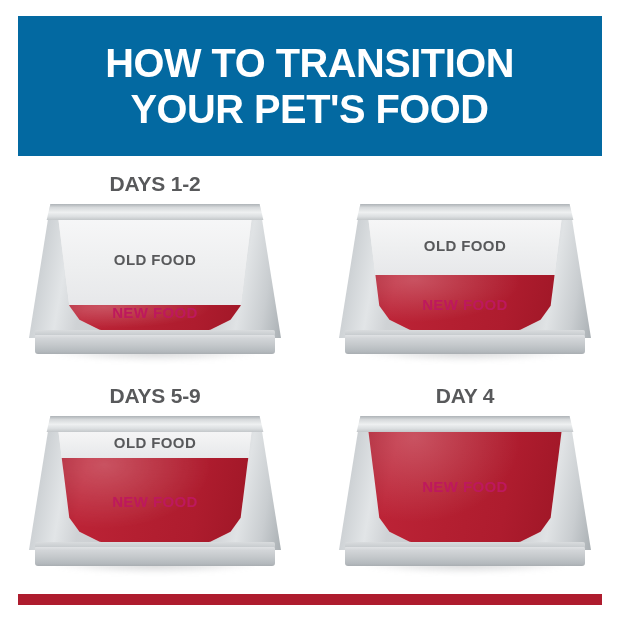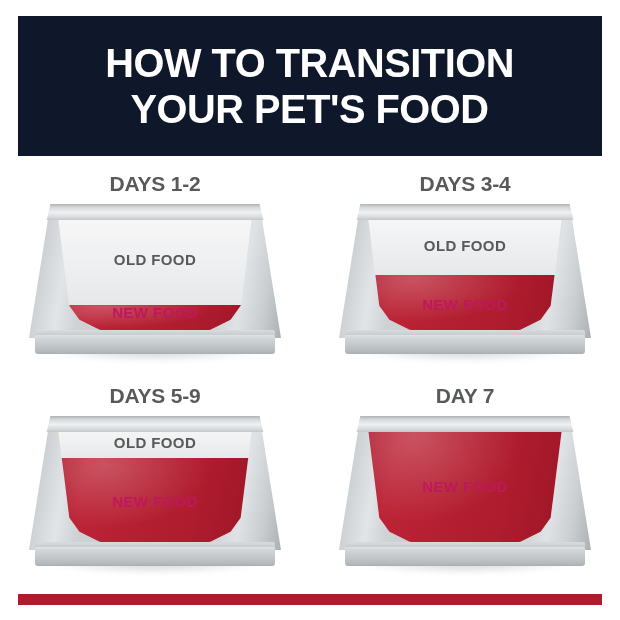--- a/index.html
+++ b/index.html
@@ -16,21 +16,21 @@
     -webkit-font-smoothing: antialiased;
   }
 
   
   .banner {
     position: absolute;
     left: 18px;
     top: 16px;
     width: 584px;
     height: 140px;
-    background: #0f172a;
+    background: #0369a1;
     display: flex;
     flex-direction: column;
     align-items: center;
     justify-content: center;
     box-sizing: border-box;
   }
   .banner-line {
     color: #ffffff;
     font-weight: 700;
     font-size: 41px;
@@ -243,21 +243,20 @@
         <div class="new-food" style="height: 29.5px;"></div>
         <div class="food-label label-old" style="top: 35.25px;">OLD FOOD</div>
         <div class="food-label label-new" style="top: 88px;">NEW FOOD</div>
       </div>
       <div class="bowl-rim"></div>
       <div class="bowl-base"></div>
     </div>
   </div>
 
   <div class="cell c1">
-    <div class="cell-label">DAYS 3-4</div>
     <div class="bowl">
       <div class="bowl-shadow"></div>
       <div class="bowl-body"></div>
       <div class="bowl-well">
         <div class="old-food" style="height: 59px;"></div>
         <div class="new-food" style="height: 59px;"></div>
         <div class="food-label label-old" style="top: 20.5px;">OLD FOOD</div>
         <div class="food-label label-new" style="top: 79.5px;">NEW FOOD</div>
       </div>
       <div class="bowl-rim"></div>
@@ -275,21 +274,21 @@
         <div class="new-food" style="height: 88.5px;"></div>
         <div class="food-label label-old" style="top: 5.75px;">OLD FOOD</div>
         <div class="food-label label-new" style="top: 64.75px;">NEW FOOD</div>
       </div>
       <div class="bowl-rim"></div>
       <div class="bowl-base"></div>
     </div>
   </div>
 
   <div class="cell c3">
-    <div class="cell-label">DAY 7</div>
+    <div class="cell-label">DAY 4</div>
     <div class="bowl">
       <div class="bowl-shadow"></div>
       <div class="bowl-body"></div>
       <div class="bowl-well rounded-top">
 
         <div class="new-food" style="height: 118px;"></div>
 
         <div class="food-label label-new" style="top: 50px;">NEW FOOD</div>
       </div>
       <div class="bowl-rim"></div>

